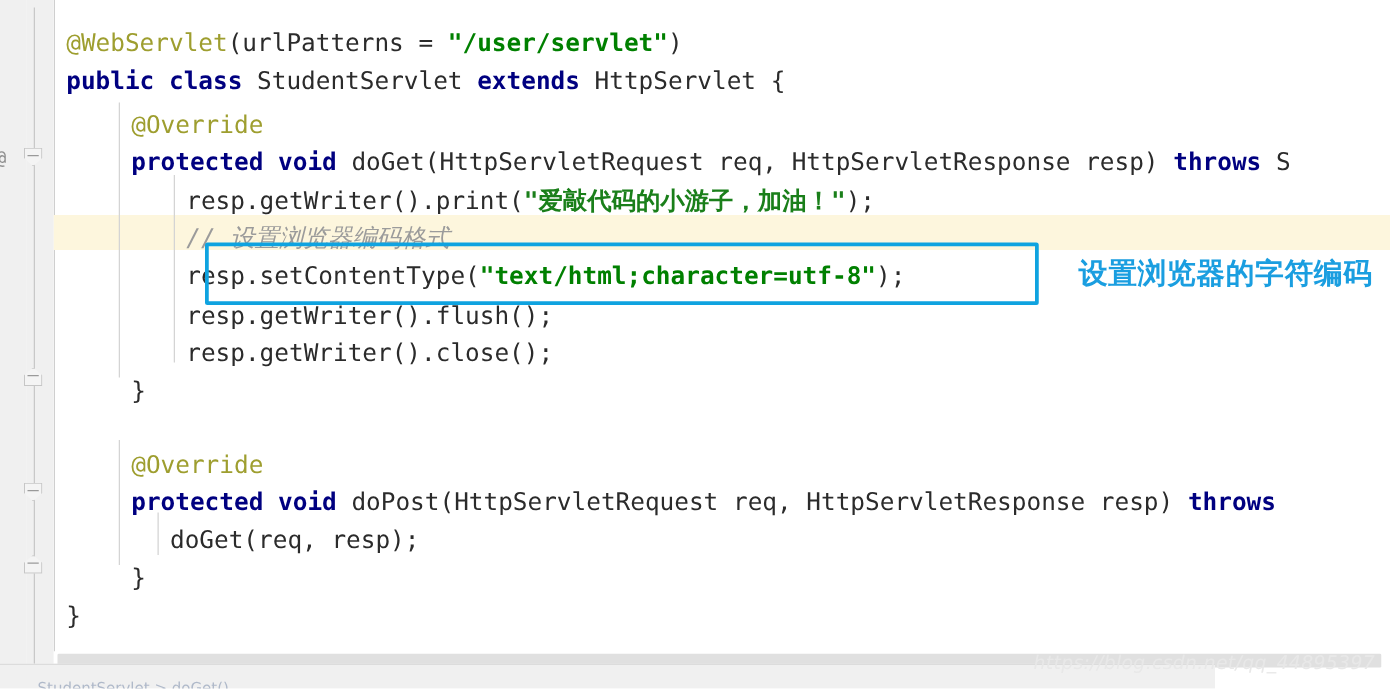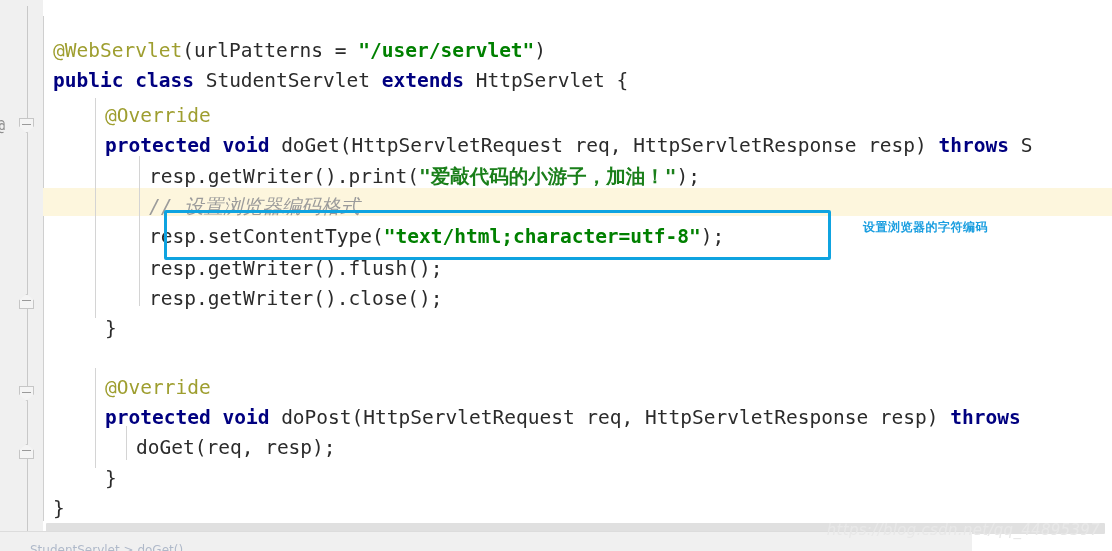--- a/index.html
+++ b/index.html
@@ -95,21 +95,20 @@
 
   
   .editor {
     position: absolute;
     left: 43px;
     top: 0;
     right: 0;
     height: 531px;
     background: #ffffff;
     overflow: hidden;
-    margin-top: 16px;
   }
   .edge-line {
     position: absolute;
     left: 0px;
     top: 0;
     width: 1px;
     height: 531px;
     background: #cfcfcf;
   }
 
@@ -167,21 +166,21 @@
     border-radius: 2px;
     background: transparent;
   }
 
   
   .annotation {
     position: absolute;
     left: 820px;
     top: 203px;
     font-family: "DejaVu Sans", "Liberation Sans", sans-serif;
-    font-size: 12px;
+    font-size: 23px;
     font-weight: bold;
     color: #1a9ee0;
     letter-spacing: 0.5px;
     white-space: nowrap;
   }
 
   
   .hscroll-track {
     position: absolute;
     left: 43px;

